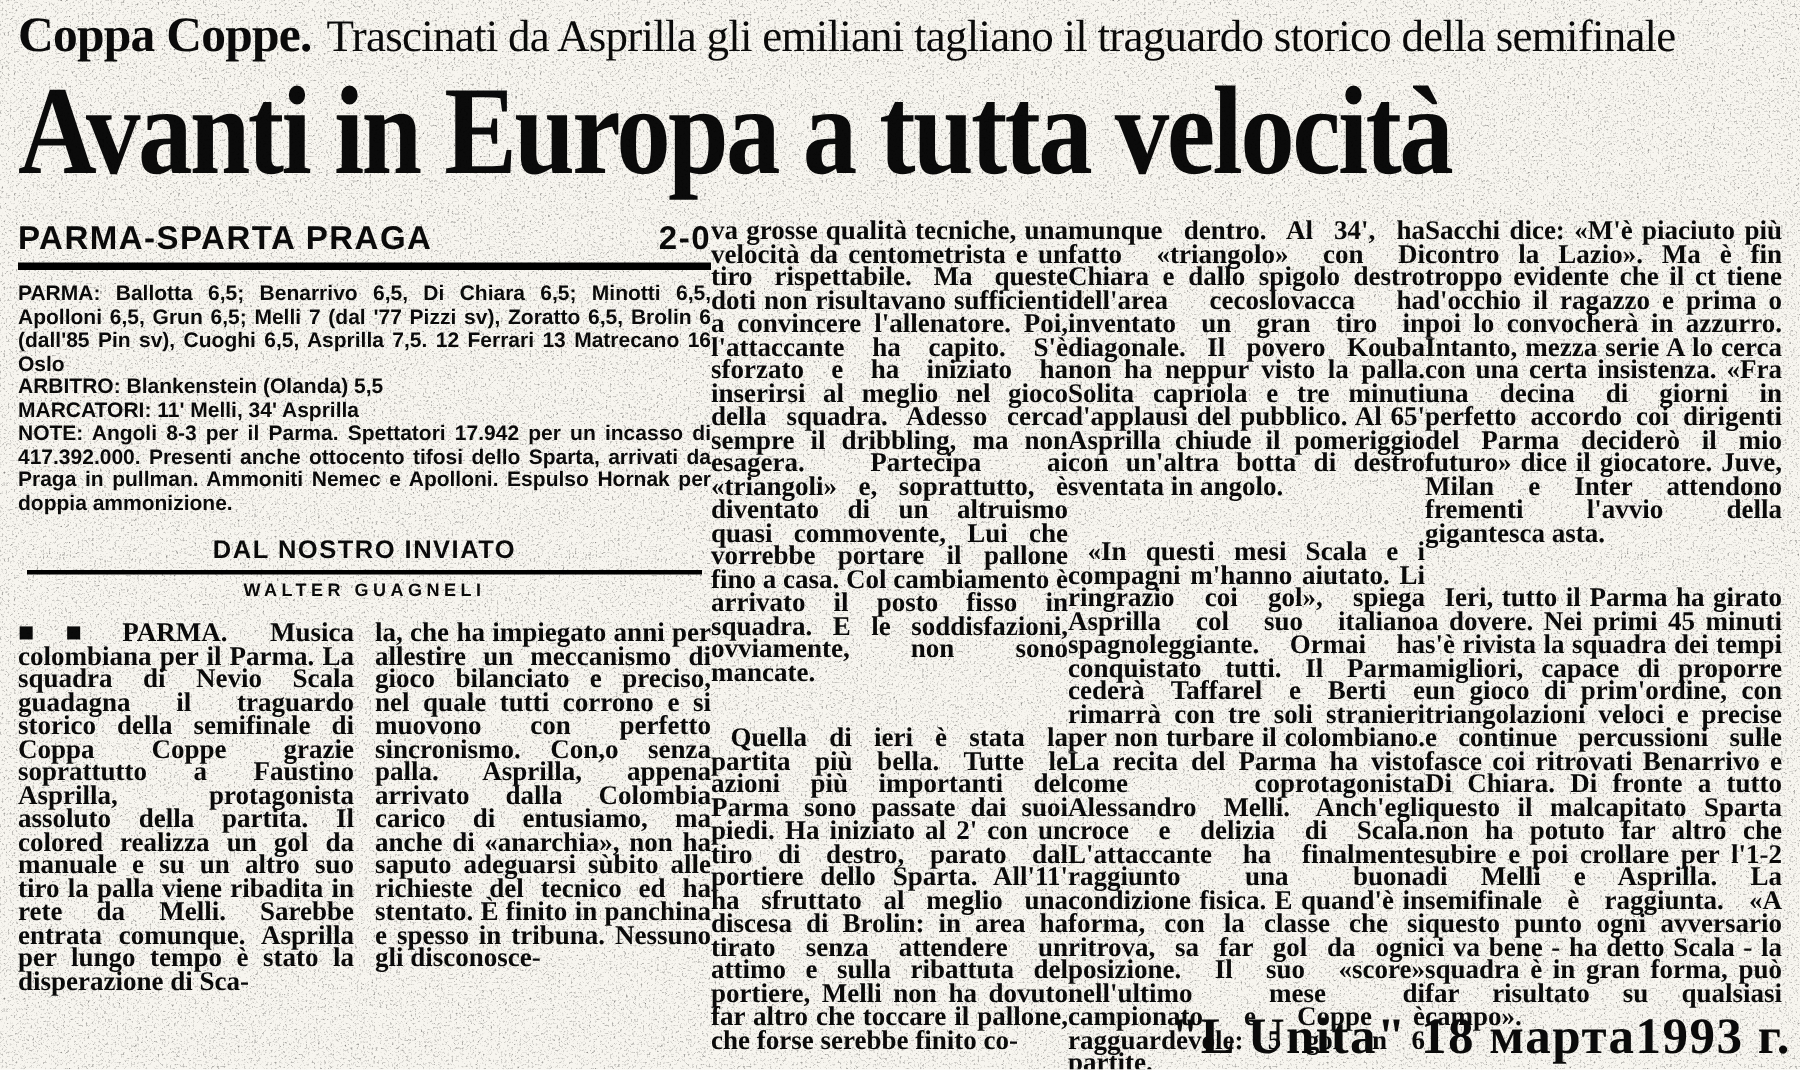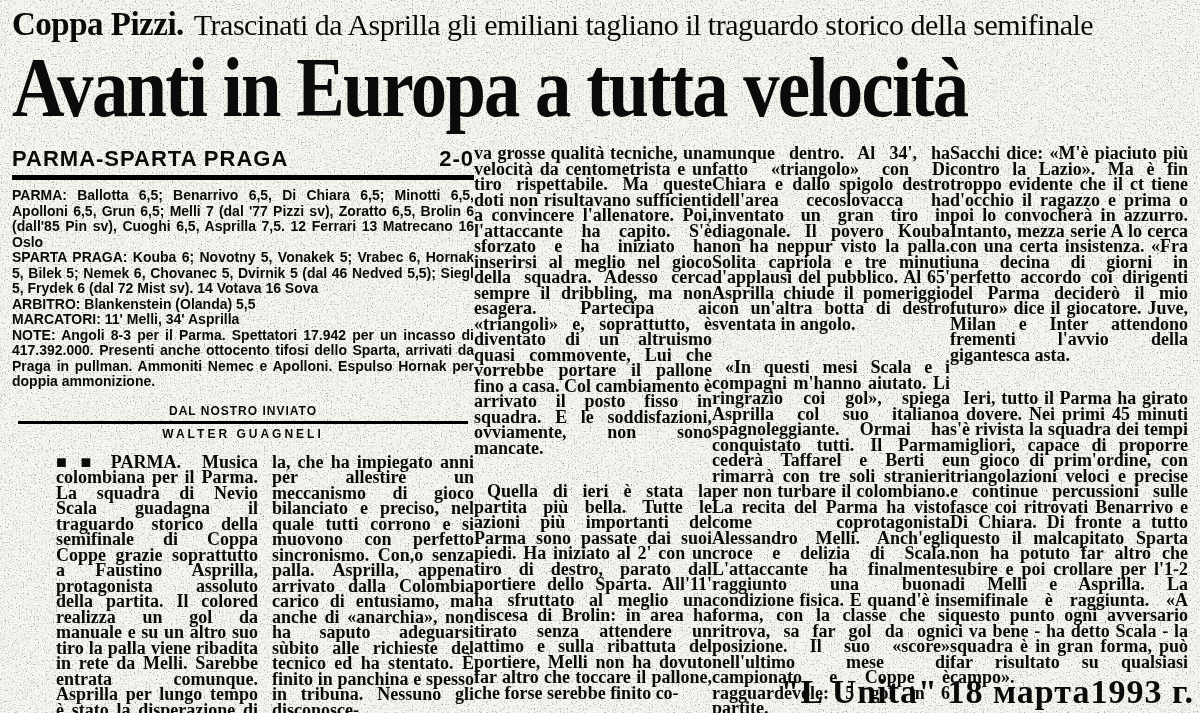--- a/index.html
+++ b/index.html
@@ -40,26 +40,26 @@
   }
   .match-lines{margin-top:8px;}
   .match-line{
     margin:0;
     font-family:"Liberation Sans", sans-serif;font-weight:bold;
     font-size:14px;line-height:15.5px;text-align:justify;
   }
 
   
   .byline{margin-top:14px;text-align:center;font-family:"Liberation Sans", sans-serif;font-weight:bold;}
-  .byline-kicker{font-size:12px;letter-spacing:1px;}
+  .byline-kicker{font-size:17px;letter-spacing:1px;}
   .byline-rule{height:3px;background:#000;margin:3px 6px;}
   .byline-author{font-size:12px;letter-spacing:3px;}
 
   
-  .twin-cols{display:flex;gap:14px;margin-top:14px;margin-left:44px;}
+  .twin-cols{display:flex;gap:14px;margin-top:14px;}
   .bodytext p{
     margin:0;
     font-weight:600;
     font-size:18px;line-height:15.5px;
     text-align:justify;
   }
   .bodytext p.indent{text-indent:13px;margin-top:28px;}
   .leadmark{letter-spacing:-3px;margin-right:6px;}
 
   
@@ -78,37 +78,36 @@
     <filter id="speck">
       <feTurbulence type="fractalNoise" baseFrequency="0.73" numOctaves="2" seed="11"></feTurbulence>
       <feColorMatrix type="matrix" values="0 0 0 0 0  0 0 0 0 0  0 0 0 0 0  1.3 1.3 1.3 0 -2.05"></feColorMatrix>
     </filter>
     <rect width="1200" height="713" filter="url(#speck)"></rect>
   </svg>
 
   <div class="inner">
 
     <div class="kicker">
-      <span class="kicker-label">Coppa Pizzi.</span><span class="kicker-text">Trascinati da Asprilla gli emiliani tagliano il traguardo storico della semifinale</span>
+      <span class="kicker-label">Coppa Coppe.</span><span class="kicker-text">Trascinati da Asprilla gli emiliani tagliano il traguardo storico della semifinale</span>
     </div>
 
     <h1 class="headline">Avanti in Europa a tutta velocità</h1>
 
     <div class="content">
 
       <div class="left-block">
 
         <div class="match-box">
           <div class="match-header">
             <span>PARMA-SPARTA PRAGA</span>
             <span>2-0</span>
           </div>
           <div class="match-lines">
             <p class="match-line">PARMA: Ballotta 6,5; Benarrivo 6,5, Di Chiara 6,5; Minotti 6,5, Apolloni 6,5, Grun 6,5; Melli 7 (dal '77 Pizzi sv), Zoratto 6,5, Brolin 6 (dall'85 Pin sv), Cuoghi 6,5, Asprilla 7,5. 12 Ferrari 13 Matrecano 16 Oslo</p>
-            <p class="match-line">SPARTA PRAGA: Kouba 6; Novotny 5, Vonakek 5; Vrabec 6, Hornak 5, Bilek 5; Nemek 6, Chovanec 5, Dvirnik 5 (dal 46 Nedved 5,5); Siegl 5, Frydek 6 (dal 72 Mist sv). 14 Votava 16 Sova</p>
             <p class="match-line">ARBITRO: Blankenstein (Olanda) 5,5</p>
             <p class="match-line">MARCATORI: 11' Melli, 34' Asprilla</p>
             <p class="match-line">NOTE: Angoli 8-3 per il Parma. Spettatori 17.942 per un incasso di 417.392.000. Presenti anche ottocento tifosi dello Sparta, arrivati da Praga in pullman. Ammoniti Nemec e Apolloni. Espulso Hornak per doppia ammonizione.</p>
           </div>
         </div>
 
         <div class="byline">
           <div class="byline-kicker">DAL NOSTRO INVIATO</div>
           <div class="byline-rule"></div>
           <div class="byline-author">WALTER GUAGNELI</div>

